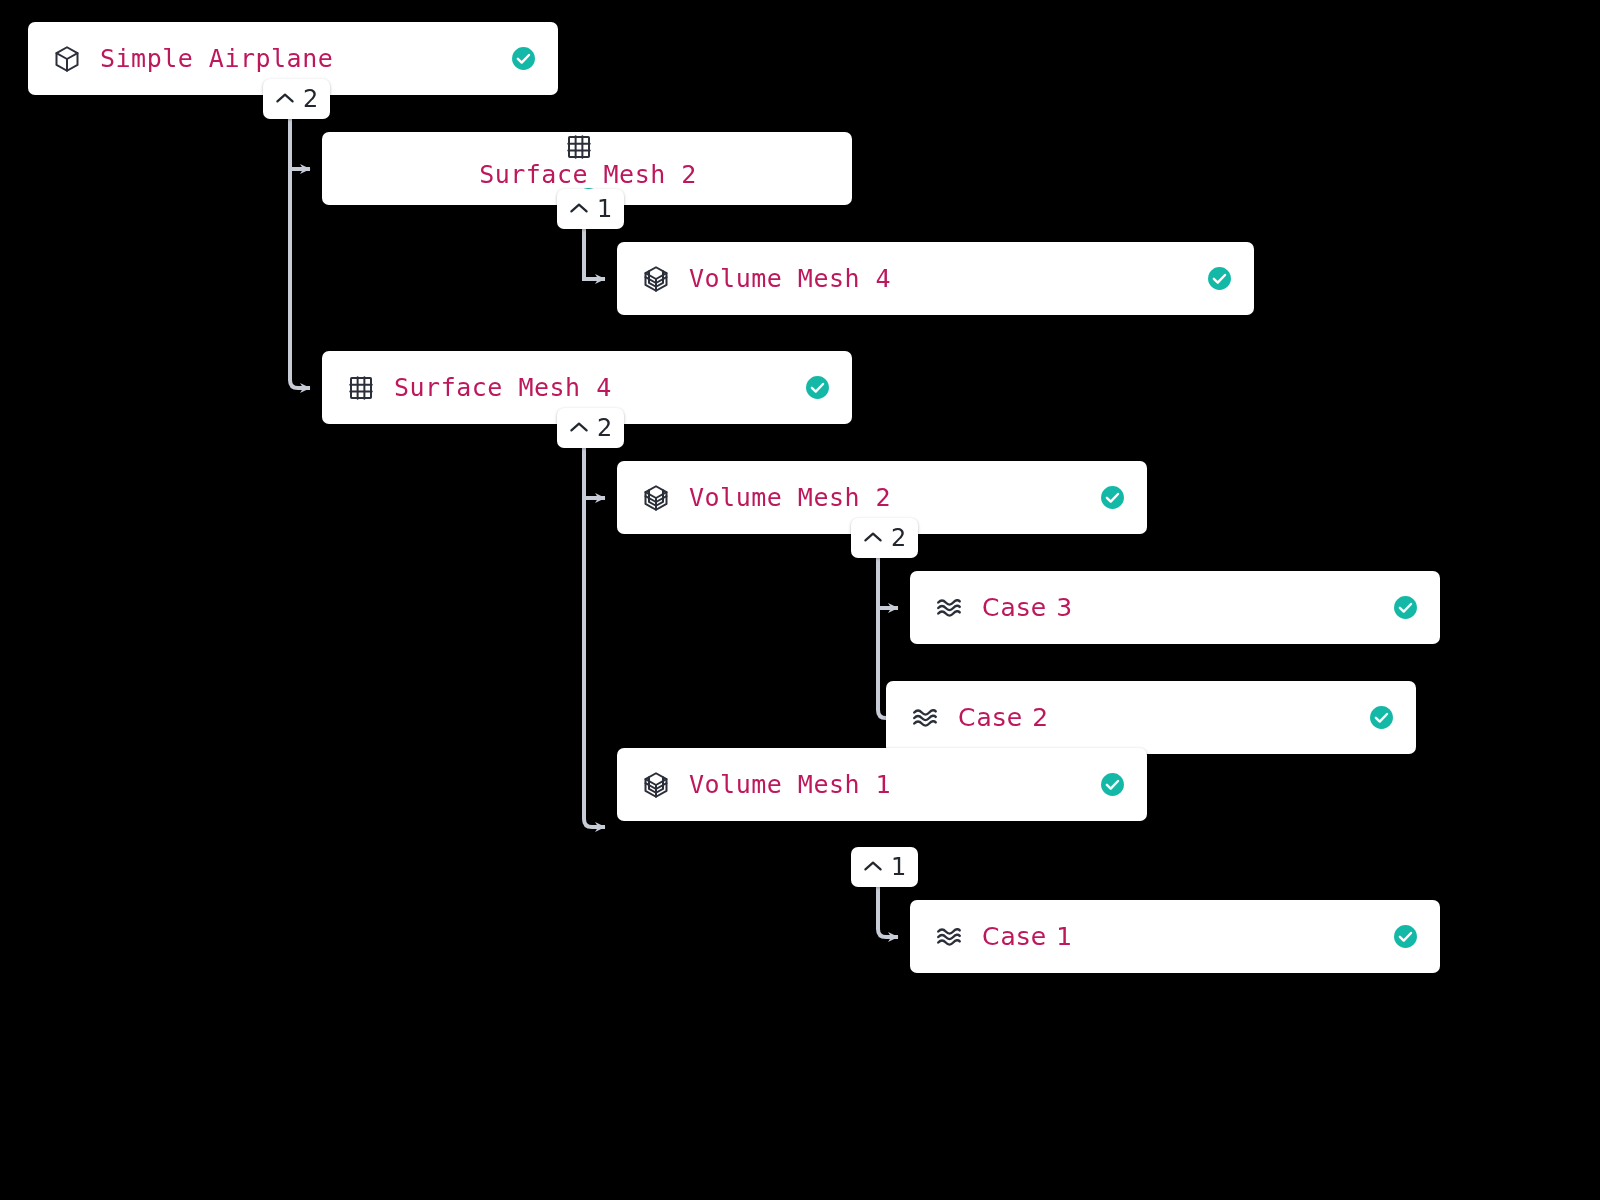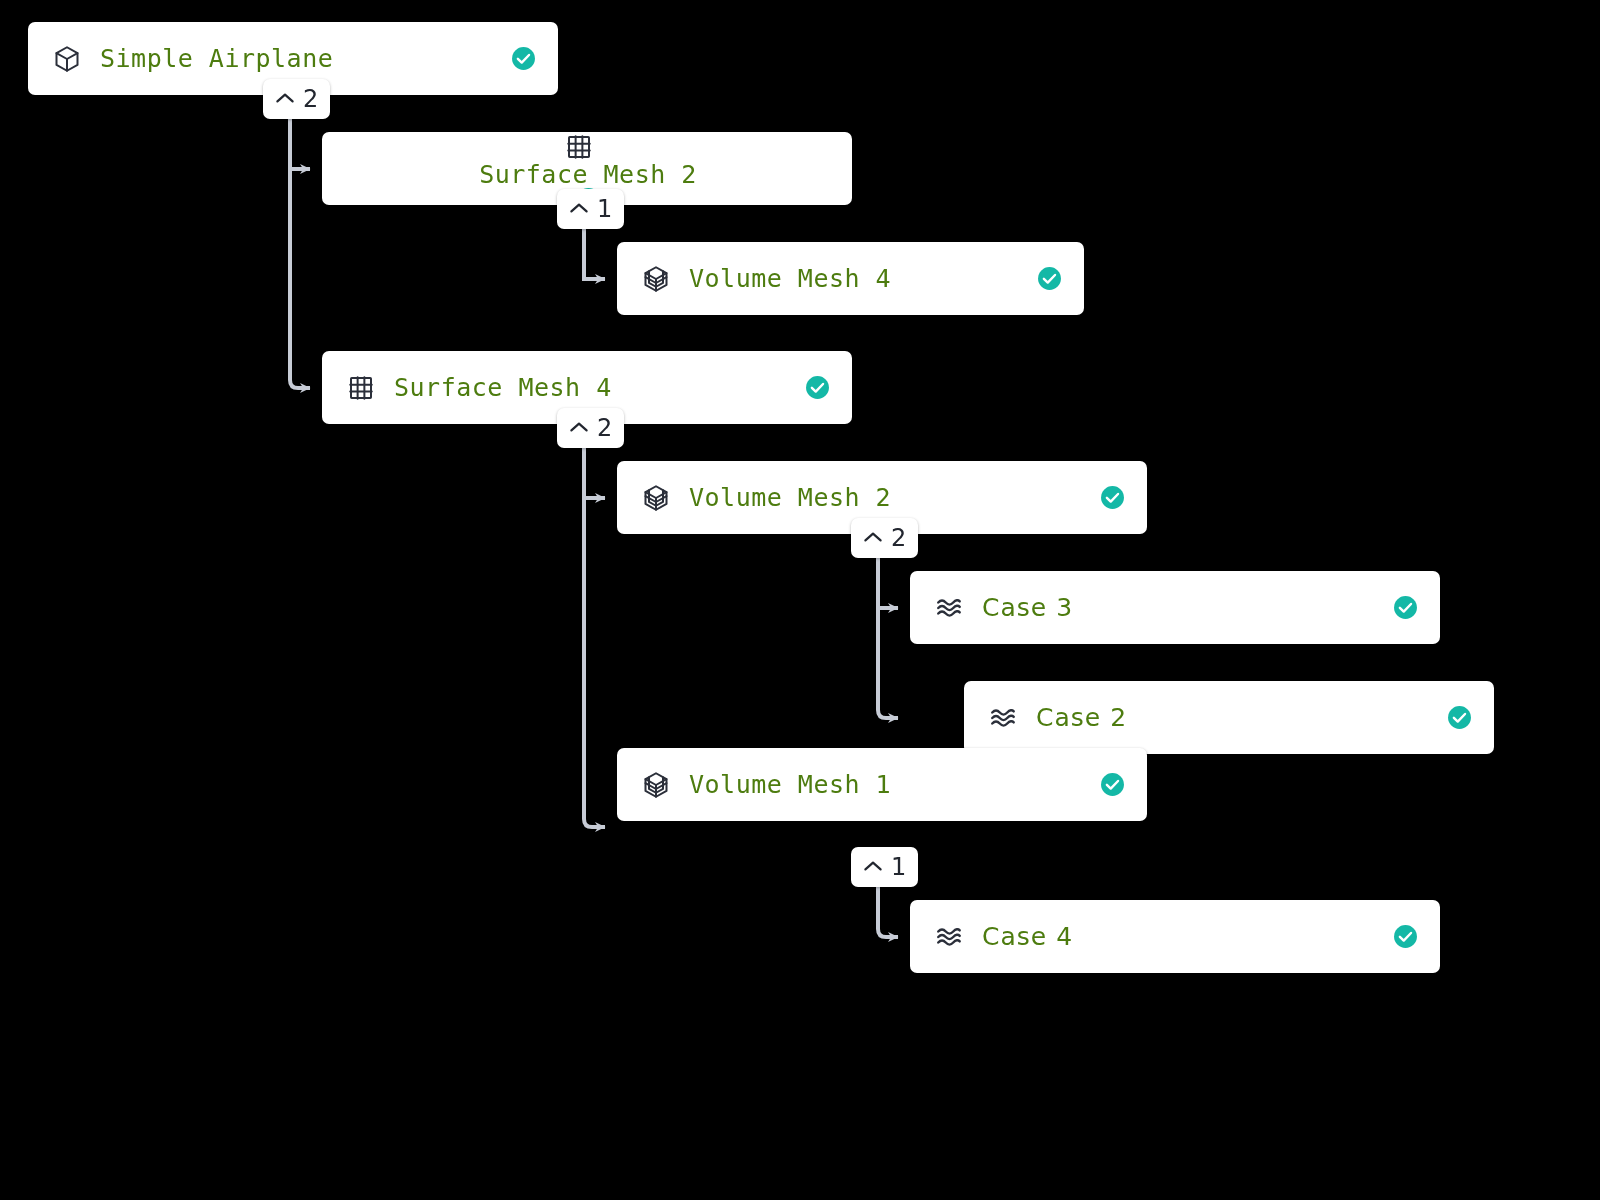--- a/index.html
+++ b/index.html
@@ -11,21 +11,21 @@
   #edges{position:absolute;left:0;top:0;width:1600px;height:1200px;}
 
   
   .node{position:absolute;background:#fff;border-radius:7px;
         box-shadow:0 1px 3px rgba(0,0,0,.35);
         display:flex;align-items:center;box-sizing:border-box;
         padding:0 22px 0 24px;}
   .node .ic{flex:0 0 auto;width:30px;height:30px;display:flex;
             align-items:center;justify-content:center;margin-right:18px;}
   .node .lbl{flex:1 1 auto;font-size:25px;letter-spacing:.5px;
-             color:#4d7c0f;white-space:nowrap;line-height:1;}
+             color:#be185d;white-space:nowrap;line-height:1;}
   .node .badge{flex:0 0 auto;width:25px;height:25px;}
 
   
   .node.case .lbl{font-family:"DejaVu Sans","Liberation Sans",sans-serif;
                   font-size:25px;letter-spacing:1px;}
 
   
   .chip{position:absolute;background:#fff;border-radius:7px;
         box-shadow:0 1px 3px rgba(0,0,0,.30);
         height:40px;padding:0 12px;display:flex;align-items:center;
@@ -85,21 +85,21 @@
           <path d="M9.3 3.4 9.3 20.6M14.7 3.4 14.7 20.6"></path>
           <path d="M3.4 9.3 20.6 9.3M3.4 14.7 20.6 14.7"></path>
         </svg>
       </span>
       <span class="lbl">Surface Mesh 2</span>
       <span class="badge"><svg width="25" height="25" viewBox="0 0 24 24">
           <circle cx="12" cy="12" r="11" fill="#14b8a6"></circle>
           <path d="M6.6 12.3 10.3 15.9 17.3 8.6" fill="none" stroke="#fff" stroke-width="2.3" stroke-linecap="round" stroke-linejoin="round"></path>
         </svg></span>
     </div>
-    <div class="node" style="left: 617px; top: 242px; width: 467px; height: 73px;">
+    <div class="node" style="left: 617px; top: 242px; width: 637px; height: 73px;">
       <span class="ic">
         <svg width="30" height="30" viewBox="0 0 24 24" fill="none" stroke="#2b2f3a" stroke-width="1.6" stroke-linecap="round" stroke-linejoin="round">
           <path d="M12 2.6 20.4 7.3 20.4 16.7 12 21.4 3.6 16.7 3.6 7.3 Z"></path>
           <path d="M3.6 7.3 12 12 20.4 7.3M12 12 12 21.4"></path>
           <path d="M6.4 5.7 6.4 15.1 12 18.2M17.6 5.7 17.6 15.1 12 18.2"></path>
           <path d="M3.6 10.5 12 15.2 20.4 10.5"></path>
         </svg>
       </span>
       <span class="lbl">Volume Mesh 4</span>
       <span class="badge"><svg width="25" height="25" viewBox="0 0 24 24">
@@ -143,21 +143,21 @@
           <path d="M3.4 12c2-2.2 4-2.2 6 0s4 2.2 6 0 4-2.2 5.2-.9" stroke-width="1.9"></path>
           <path d="M3.4 16.4c2-2.2 4-2.2 6 0s4 2.2 6 0 4-2.2 5.2-.9" stroke-width="1.9"></path>
         </svg>
       </span>
       <span class="lbl">Case 3</span>
       <span class="badge"><svg width="25" height="25" viewBox="0 0 24 24">
           <circle cx="12" cy="12" r="11" fill="#14b8a6"></circle>
           <path d="M6.6 12.3 10.3 15.9 17.3 8.6" fill="none" stroke="#fff" stroke-width="2.3" stroke-linecap="round" stroke-linejoin="round"></path>
         </svg></span>
     </div>
-    <div class="node case" style="left: 964px; top: 681px; width: 530px; height: 73px;">
+    <div class="node case" style="left: 886px; top: 681px; width: 530px; height: 73px;">
       <span class="ic">
         <svg width="30" height="30" viewBox="0 0 24 24" fill="none" stroke="#2b2f3a" stroke-width="1.6" stroke-linecap="round" stroke-linejoin="round">
           <path d="M3.4 7.6c2-2.2 4-2.2 6 0s4 2.2 6 0 4-2.2 5.2-.9" stroke-width="1.9"></path>
           <path d="M3.4 12c2-2.2 4-2.2 6 0s4 2.2 6 0 4-2.2 5.2-.9" stroke-width="1.9"></path>
           <path d="M3.4 16.4c2-2.2 4-2.2 6 0s4 2.2 6 0 4-2.2 5.2-.9" stroke-width="1.9"></path>
         </svg>
       </span>
       <span class="lbl">Case 2</span>
       <span class="badge"><svg width="25" height="25" viewBox="0 0 24 24">
           <circle cx="12" cy="12" r="11" fill="#14b8a6"></circle>
@@ -180,21 +180,21 @@
         </svg></span>
     </div>
     <div class="node case" style="left: 910px; top: 900px; width: 530px; height: 73px;">
       <span class="ic">
         <svg width="30" height="30" viewBox="0 0 24 24" fill="none" stroke="#2b2f3a" stroke-width="1.6" stroke-linecap="round" stroke-linejoin="round">
           <path d="M3.4 7.6c2-2.2 4-2.2 6 0s4 2.2 6 0 4-2.2 5.2-.9" stroke-width="1.9"></path>
           <path d="M3.4 12c2-2.2 4-2.2 6 0s4 2.2 6 0 4-2.2 5.2-.9" stroke-width="1.9"></path>
           <path d="M3.4 16.4c2-2.2 4-2.2 6 0s4 2.2 6 0 4-2.2 5.2-.9" stroke-width="1.9"></path>
         </svg>
       </span>
-      <span class="lbl">Case 4</span>
+      <span class="lbl">Case 1</span>
       <span class="badge"><svg width="25" height="25" viewBox="0 0 24 24">
           <circle cx="12" cy="12" r="11" fill="#14b8a6"></circle>
           <path d="M6.6 12.3 10.3 15.9 17.3 8.6" fill="none" stroke="#fff" stroke-width="2.3" stroke-linecap="round" stroke-linejoin="round"></path>
         </svg></span>
     </div>
     <div class="chip" style="left: 263px; top: 79px;">
       <span><svg width="20" height="13" viewBox="0 0 20 13" fill="none" stroke="#22262f" stroke-width="2.2" stroke-linecap="round" stroke-linejoin="round">
           <path d="M2.4 9.4 10 2.6 17.6 9.4"></path>
         </svg></span>
       <span class="cv">2</span>

